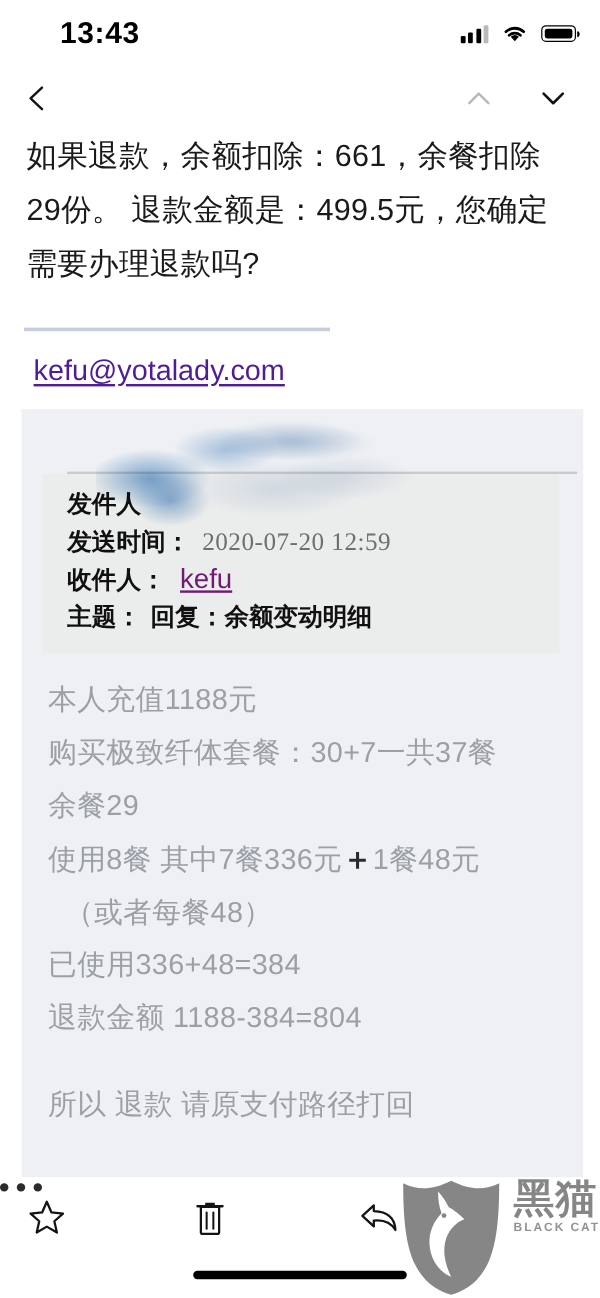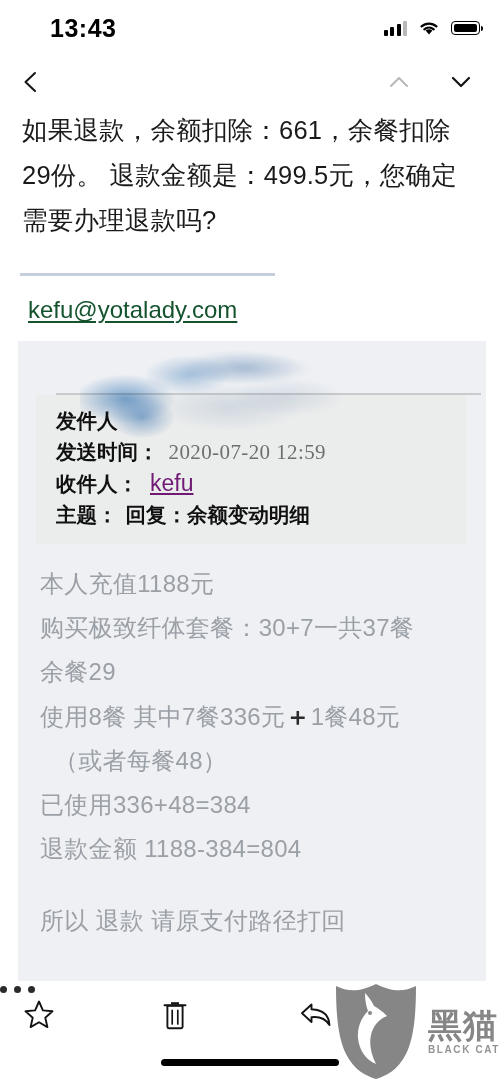--- a/index.html
+++ b/index.html
@@ -55,21 +55,21 @@
     letter-spacing:0.2px;
   }
   .divider {
     margin:30px 0 0 20px;
     width:255px; height:3px; background:#c6cede;
   }
   .email-link {
     display:inline-block;
     margin:20px 0 0 28px;
     font-size:24px;
-    color:#14532d;
+    color:#4c1d95;
     text-decoration:underline;
     text-underline-offset:3px;
   }
 
   
   .quote {
     position:relative;
     margin:17px 12px 0 18px;
     background:#eef0f3;
     padding:0 0 38px 0;
@@ -146,21 +146,21 @@
   .tb-more i { width:7px; height:7px; border-radius:50%; background:#2b2b2b; display:block; }
 
   .home-indicator {
     position:absolute; bottom:16px; left:50%; transform:translateX(-50%);
     width:178px; height:7px; background:#000; border-radius:4px;
   }
 
   
   .watermark {
     position:absolute; right:0px; bottom:2px;
-    display:flex; align-items:center; gap:6px;
+    display:flex; align-items:flex-start; gap:6px;
     opacity:.92;
   }
   .wm-text { display:flex; flex-direction:column; align-items:flex-start; }
   .wm-cn { font-size:34px; font-weight:bold; color:#7c7c7c; line-height:38px; letter-spacing:1px; }
   .wm-en { font-size:10px; font-weight:bold; color:#8a8a8a; letter-spacing:1.6px; }
 </style>
 </head>
 <body>
 
 <div class="screen">

